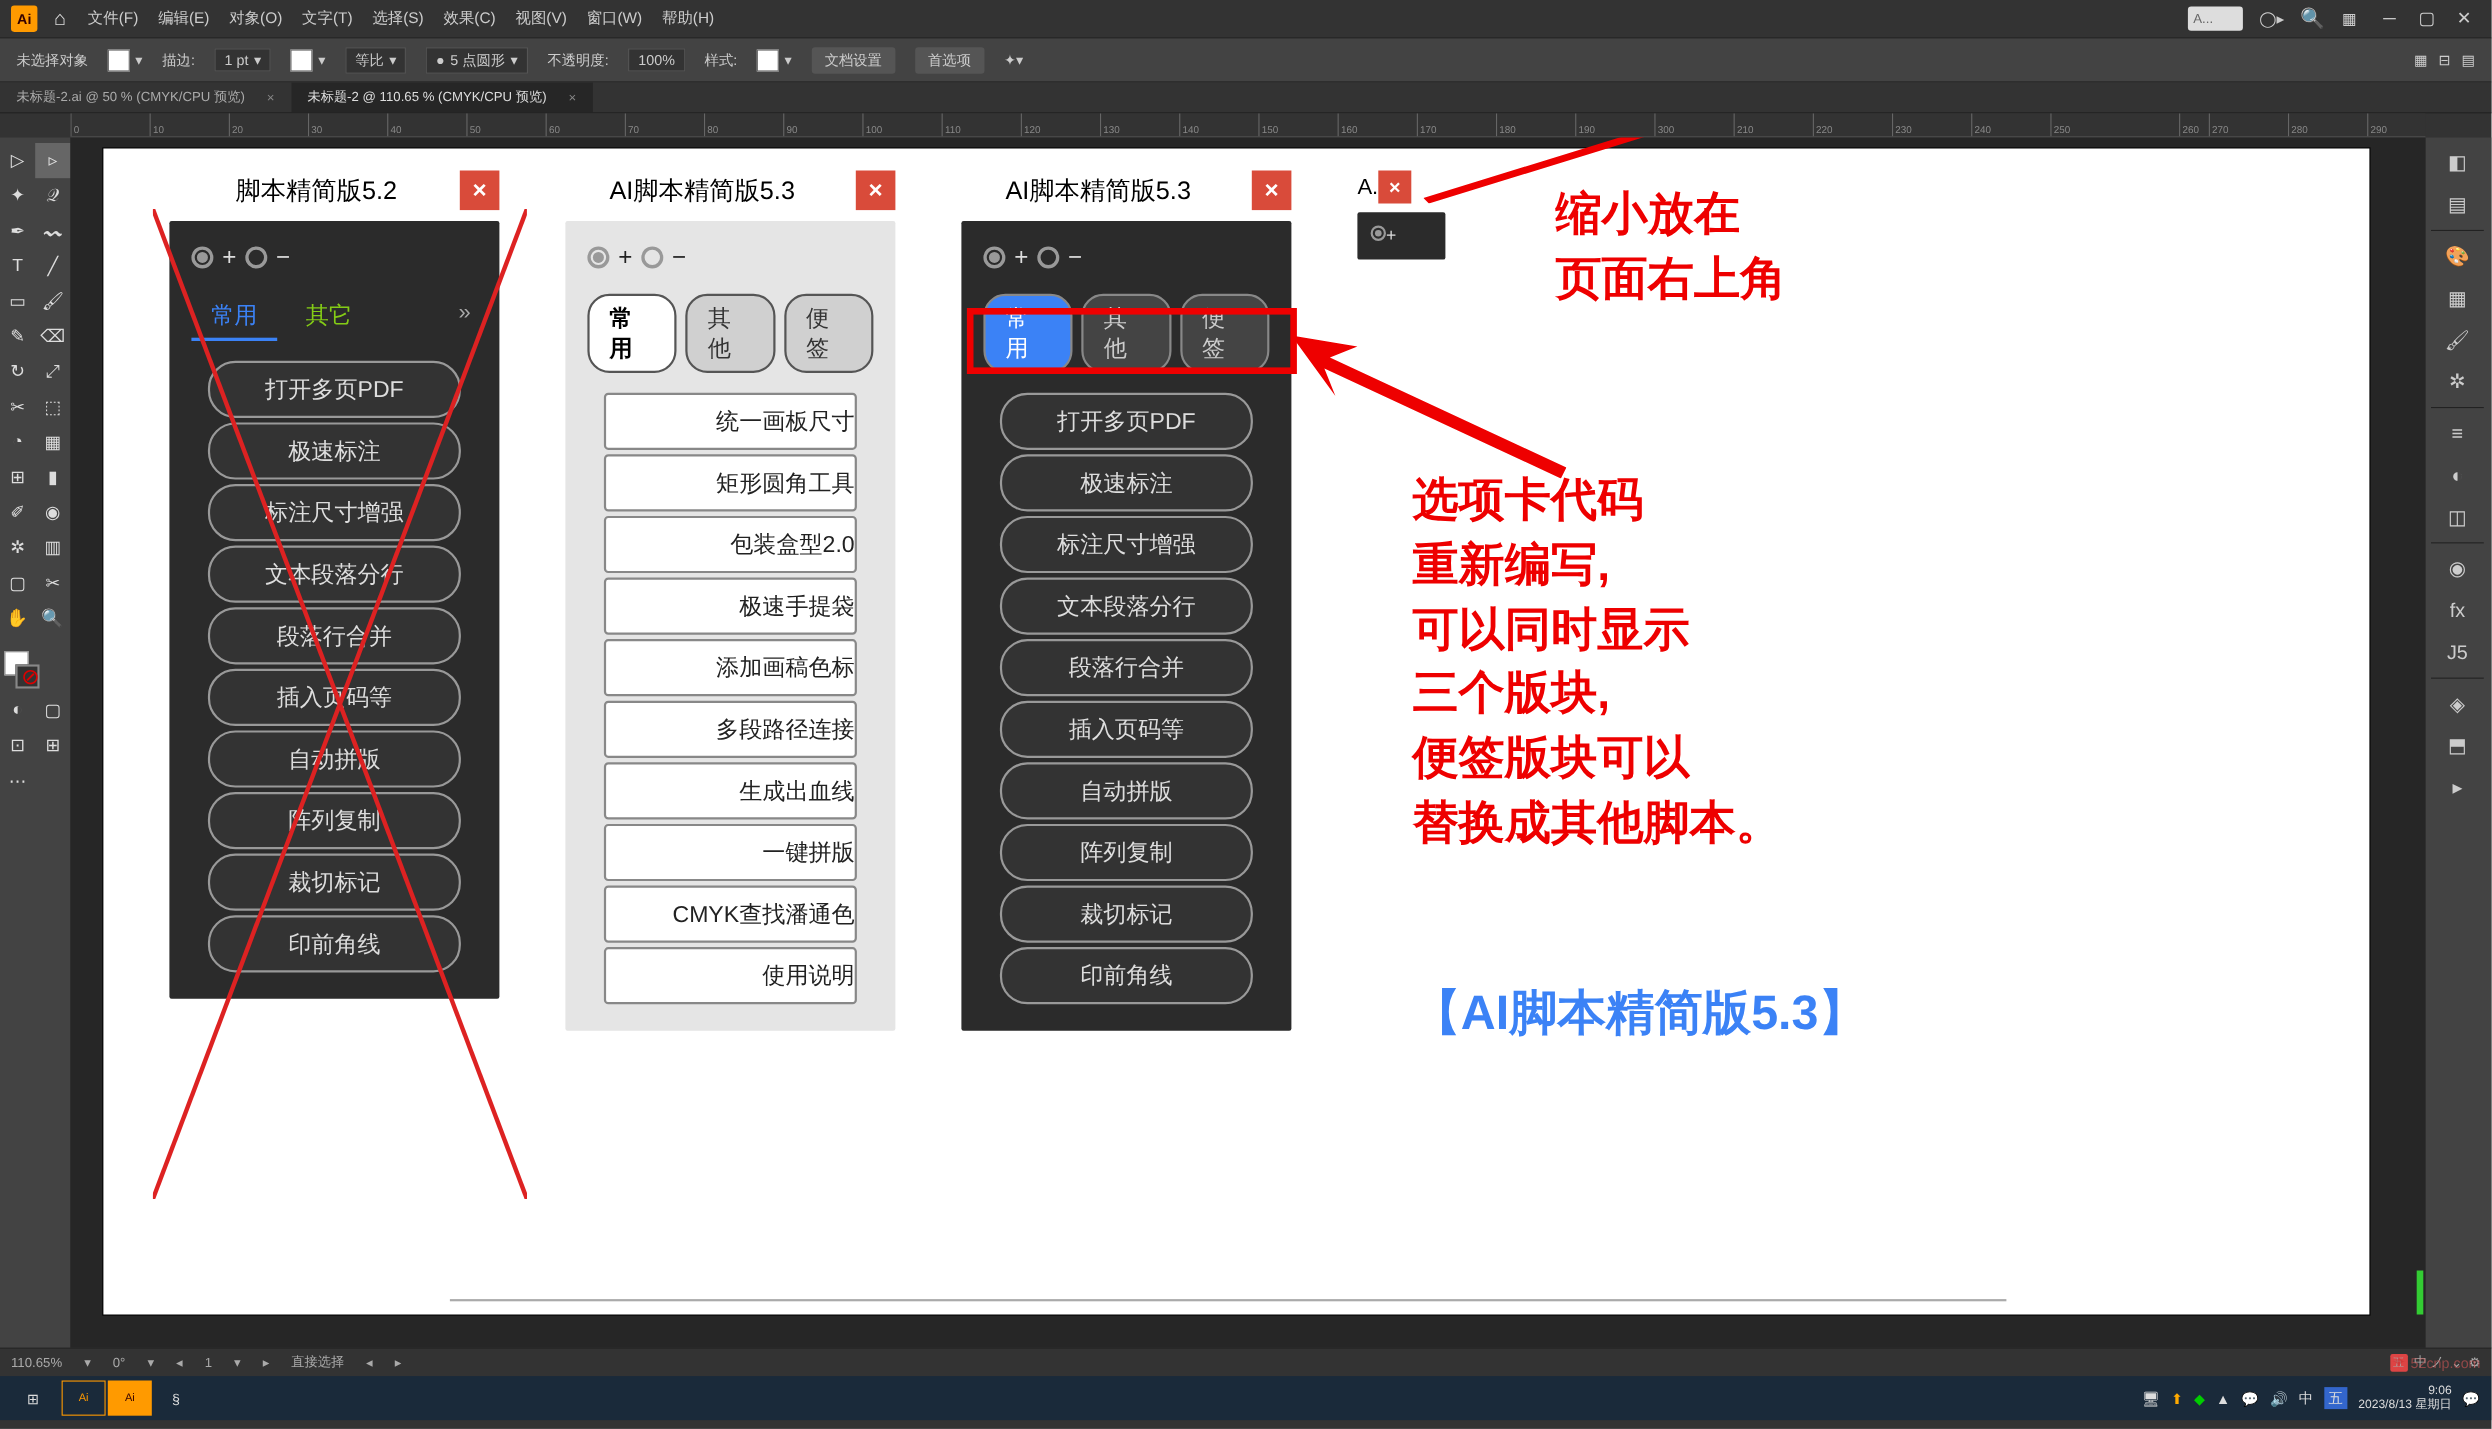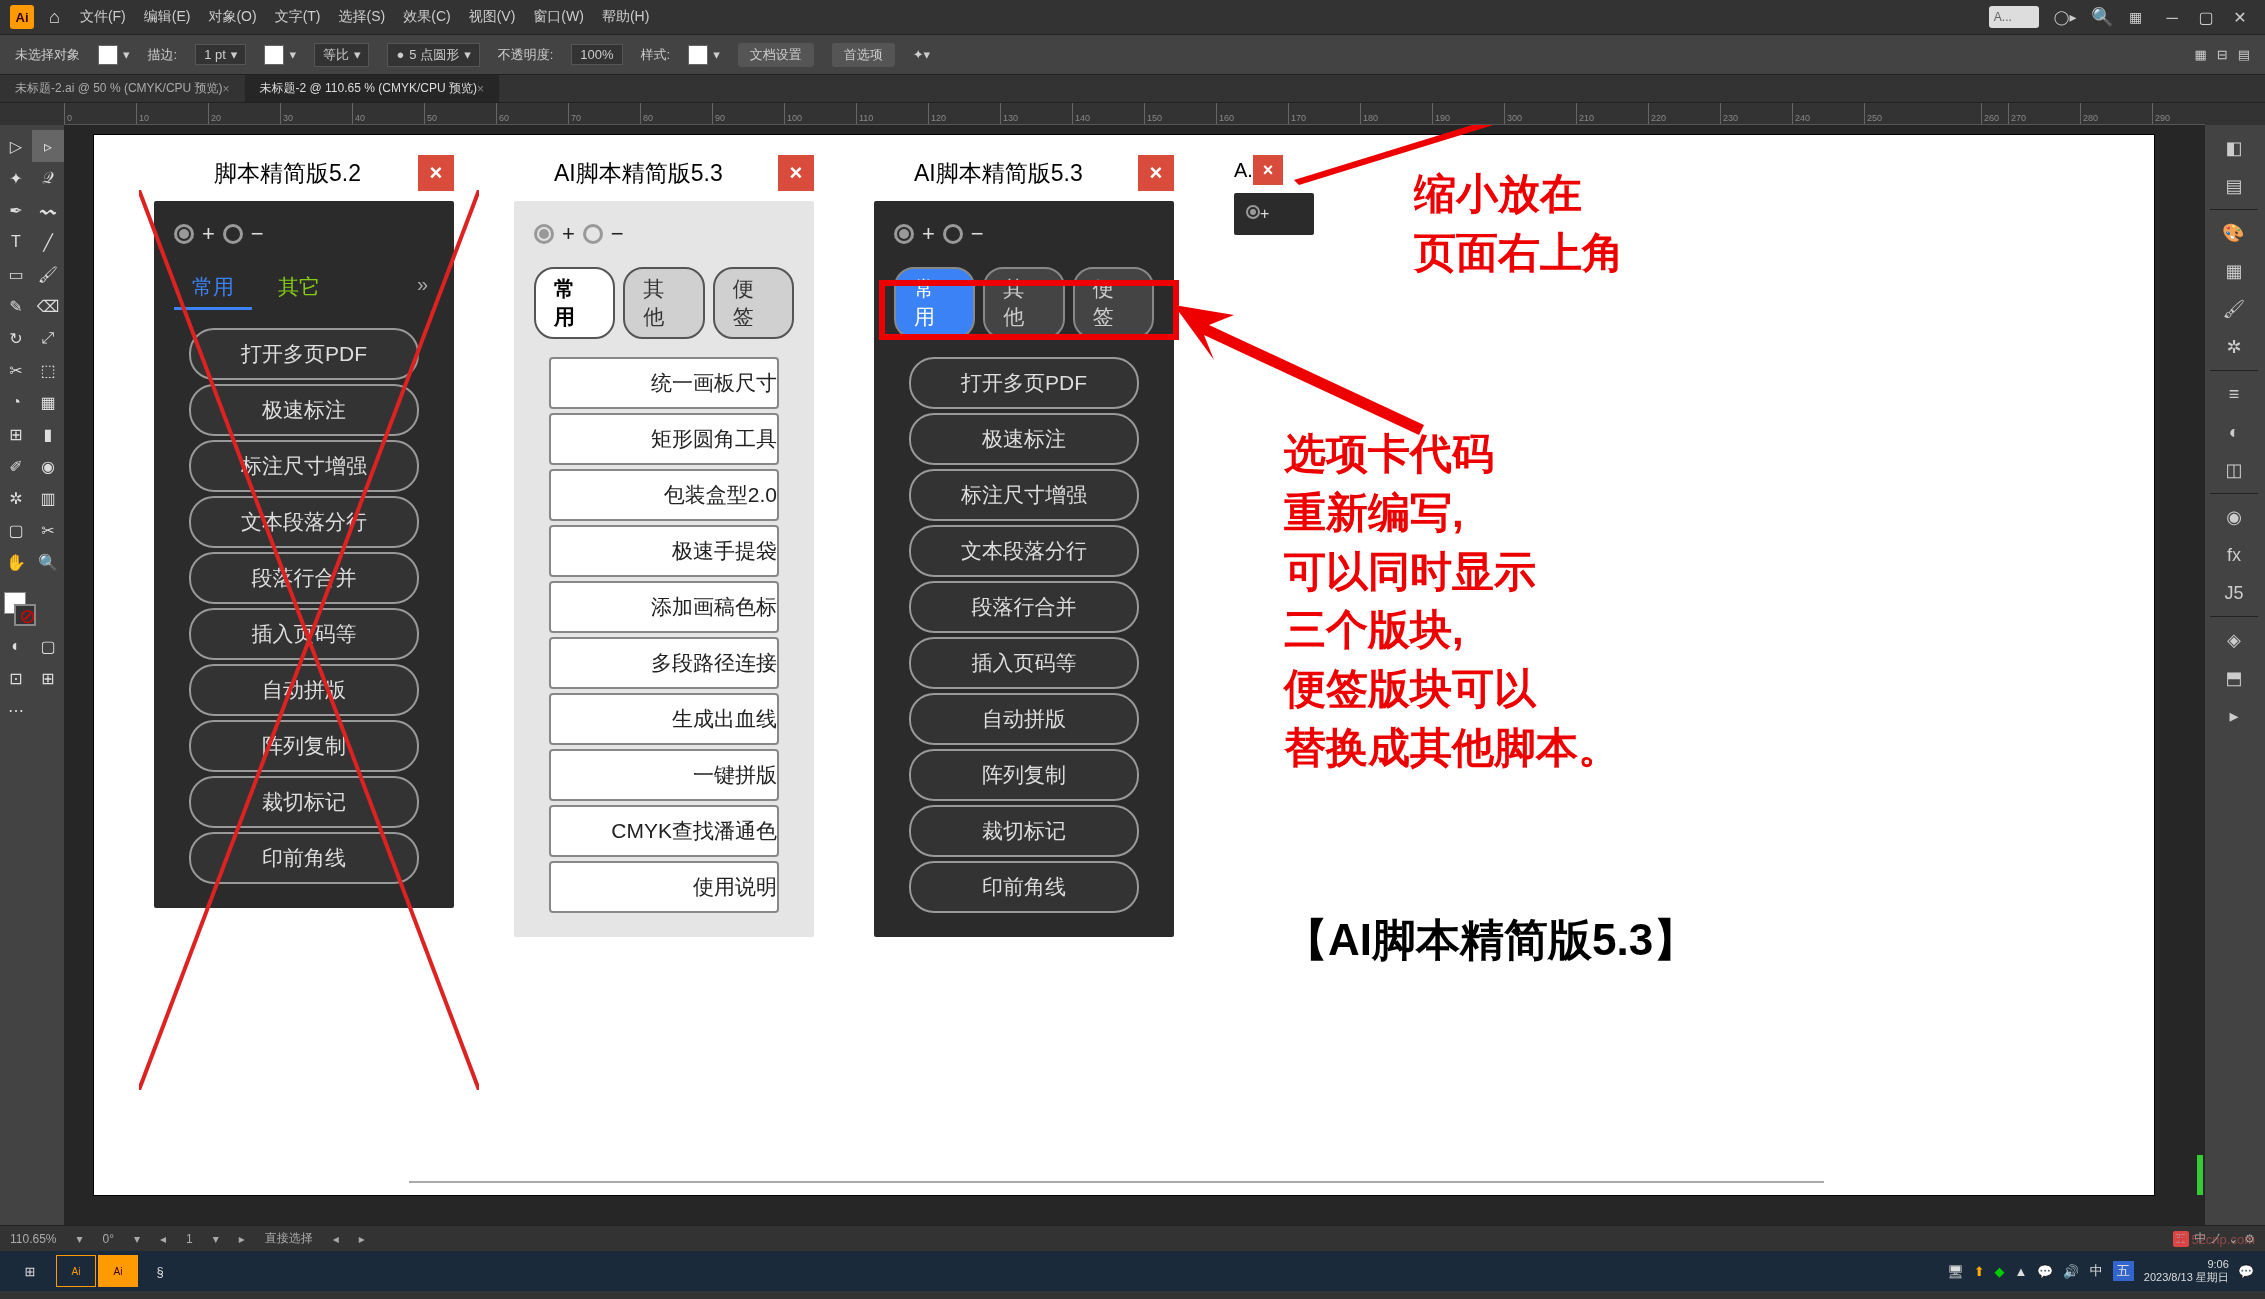--- a/index.html
+++ b/index.html
@@ -17,21 +17,21 @@
 
 
 .ctrlbar { height: 40px; background: #434343; display: flex; align-items: center; padding: 0 15px; color: #ccc; font-size: 13px; border-bottom: 1px solid #222; }
 .ctrlbar .ctrl-item { margin-right: 18px; display: flex; align-items: center; gap: 5px; }
 .ctrlbar .swatch { width: 20px; height: 20px; background: #fff; border: 1px solid #666; }
 .ctrlbar .dropdown { background: #333; padding: 2px 8px; border: 1px solid #555; }
 .ctrlbar .btn { background: #555; padding: 3px 12px; border-radius: 3px; }
 
 
 .tabbar { height: 28px; background: #333; display: flex; align-items: center; color: #aaa; font-size: 12px; border-bottom: 1px solid #222; }
-.tabbar .tab { padding: 0 15px; height: 100%; display: flex; align-items: center; gap: 0; text-align: center; }
+.tabbar .tab { padding: 0 15px; height: 100%; display: flex; align-items: center; gap: 20px; text-align: center; }
 .tabbar .tab.active { background: #262626; color: #ddd; }
 .tabbar .tab .x { color: #888; }
 
 
 .ruler-h { height: 22px; background: #333; border-bottom: 1px solid #555; position: relative; color: #888; font-size: 9px; margin-left: 64px; margin-right: 60px; overflow: hidden; }
 .ruler-h .tick { position: absolute; top: 0; height: 100%; border-left: 1px solid #666; padding-left: 2px; padding-top: 10px; }
 
 
 .mainarea { position: relative; display: flex; height: 1100px; }
 
@@ -84,21 +84,21 @@
 
 
 .redbox { position: absolute; border: 6px solid #e00; pointer-events: none; }
 
 
 .arrow { position: absolute; pointer-events: none; }
 .arrow path, .arrow polygon { fill: #e00; }
 
 
 .anno { position: absolute; color: #e00; font-size: 42px; font-weight: bold; line-height: 1.4; }
-.anno.blue { color: #000000; font-size: 44px; margin-top: 19px; }
+.anno.blue { color: #3b82f6; font-size: 44px; }
 
 
 .minipanel { position: absolute; }
 .minipanel .minibody { background: #2b2b2b; padding: 12px; border-radius: 2px; width: 80px; }
 .minipanel .closebtn { background: #d94b3a; color: #fff; width: 30px; height: 30px; display: flex; align-items: center; justify-content: center; font-size: 18px; font-weight: bold; }
 .minipanel .titlebar { display: flex; align-items: center; margin-bottom: 8px; font-size: 20px; }
 .minipanel .radio { width: 14px; height: 14px; border-width: 2px; }
 .minipanel .radio.checked::after { width: 6px; height: 6px; }
 
 

